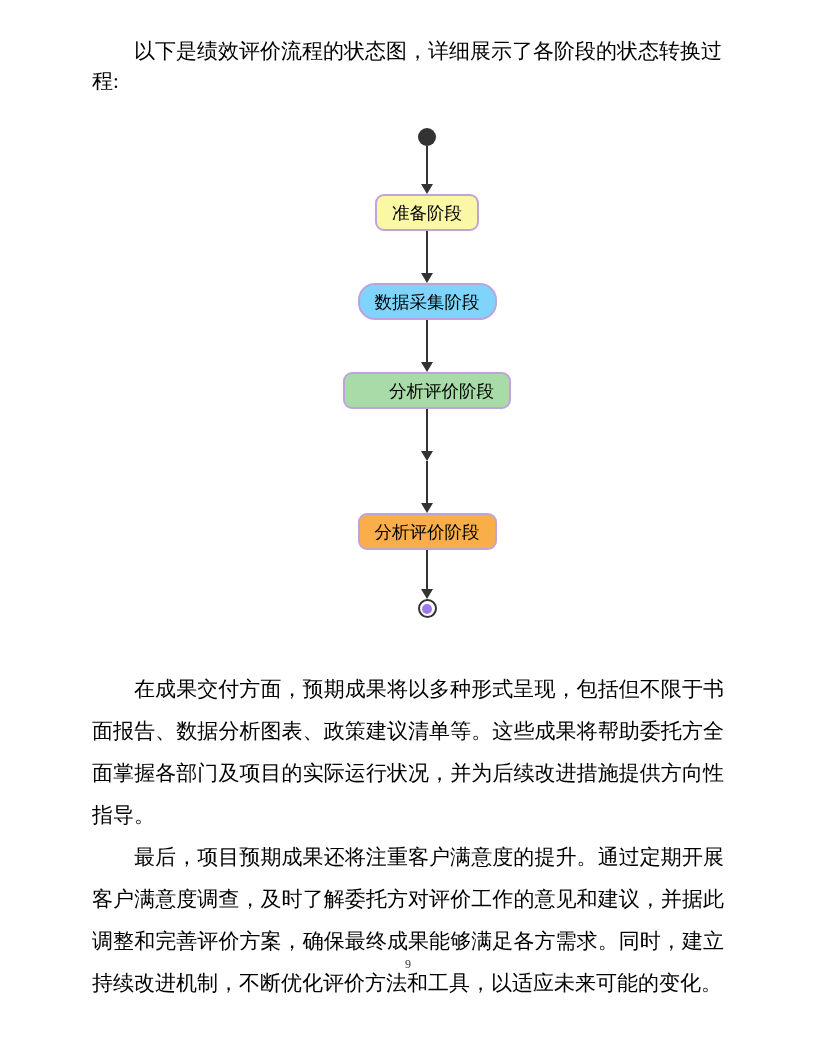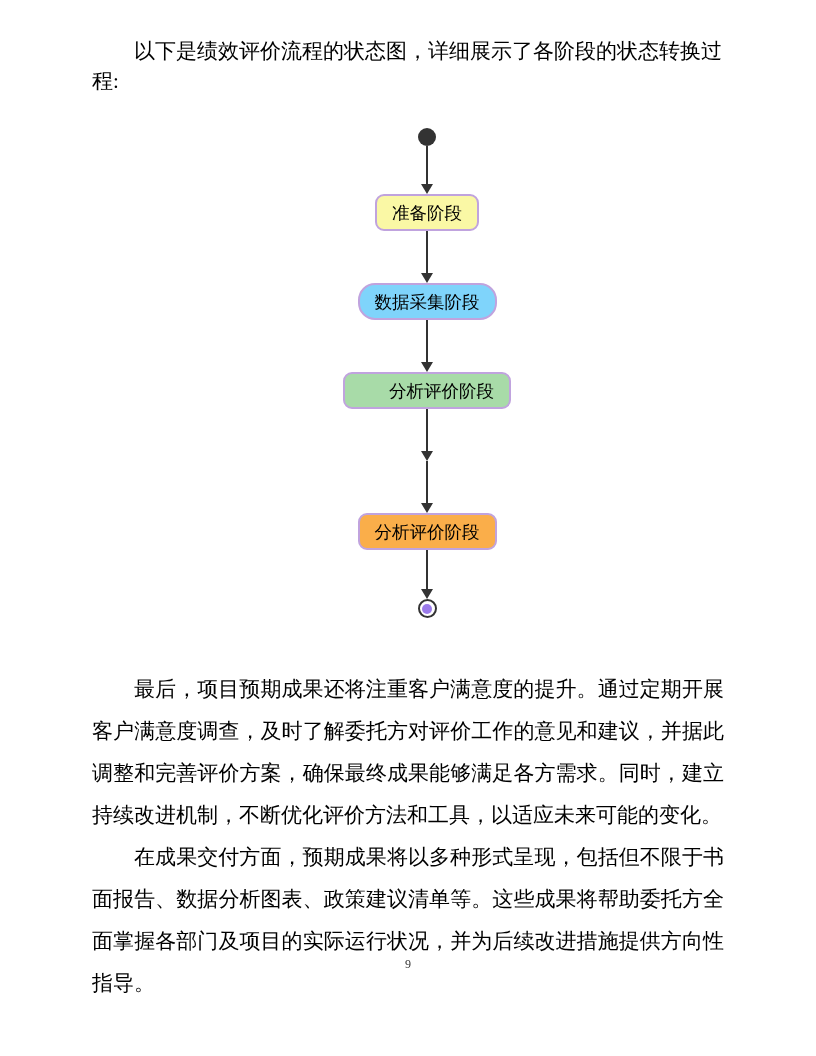--- a/index.html
+++ b/index.html
@@ -107,19 +107,19 @@
       <div class="head"></div>
     </div>
 
     <div class="end-node">
       <div class="dot" style="background-color: rgb(155, 123, 234);"></div>
     </div>
 
   </div>
 
   <div class="body-text">
+    <p>在成果交付方面，预期成果将以多种形式呈现，包括但不限于书面报告、数据分析图表、政策建议清单等。这些成果将帮助委托方全面掌握各部门及项目的实际运行状况，并为后续改进措施提供方向性指导。</p>
     <p>最后，项目预期成果还将注重客户满意度的提升。通过定期开展客户满意度调查，及时了解委托方对评价工作的意见和建议，并据此调整和完善评价方案，确保最终成果能够满足各方需求。同时，建立持续改进机制，不断优化评价方法和工具，以适应未来可能的变化。</p>
-    <p>在成果交付方面，预期成果将以多种形式呈现，包括但不限于书面报告、数据分析图表、政策建议清单等。这些成果将帮助委托方全面掌握各部门及项目的实际运行状况，并为后续改进措施提供方向性指导。</p>
   </div>
 
   <div class="page-num">9</div>
 
 </div>
 
 </body></html>

